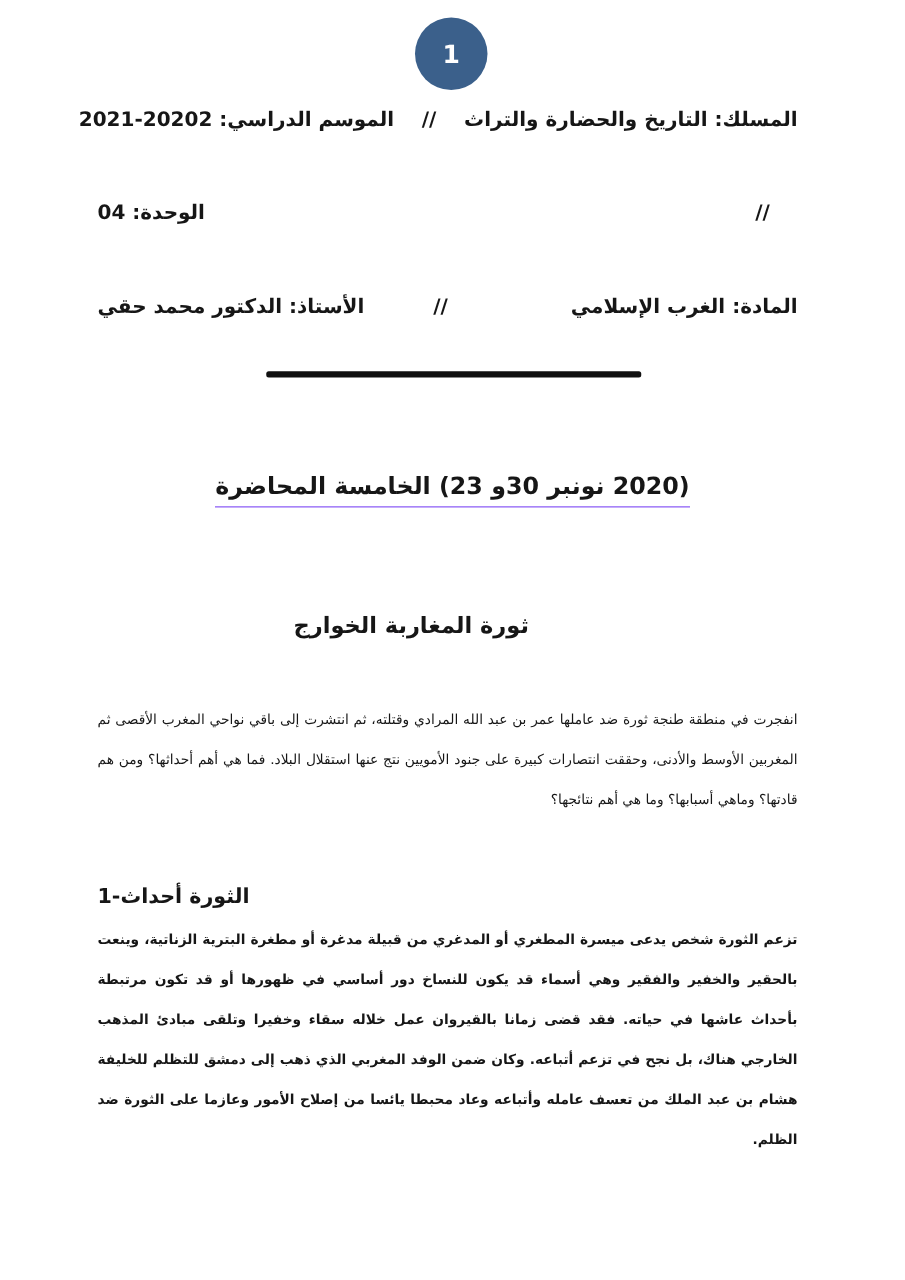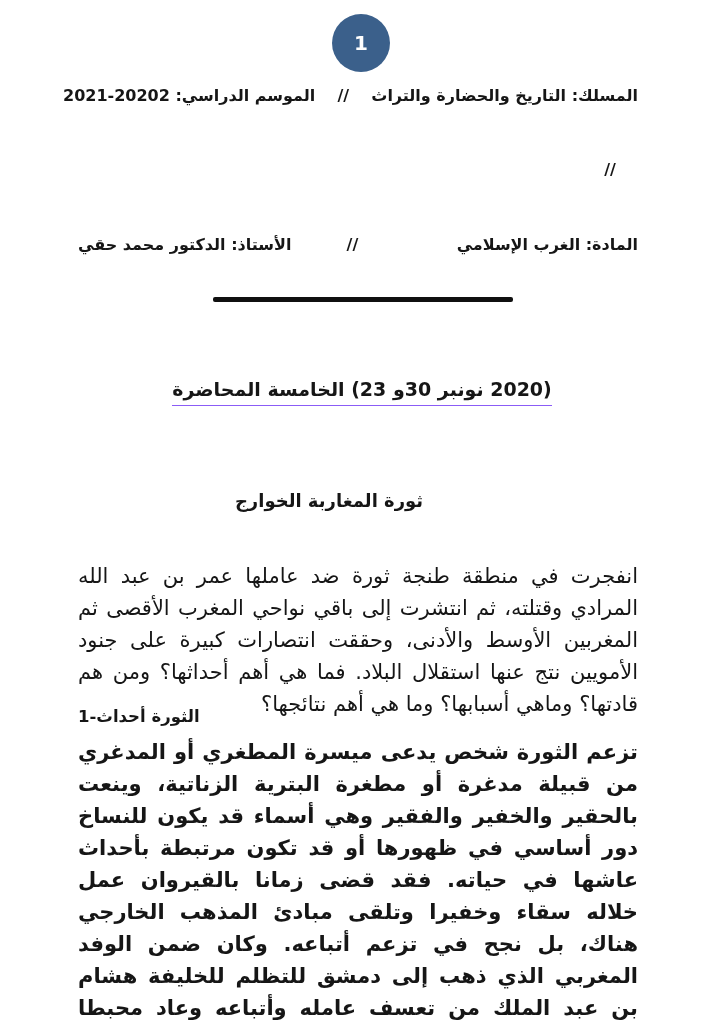--- a/index.html
+++ b/index.html
@@ -34,21 +34,21 @@
     border-bottom:1px solid #8b5cf6;padding-bottom:5px;
   }
   .tok{unicode-bidi:isolate;white-space:pre;}
   
   .subtitlewrap{position:absolute;left:0;right:0;top:490px;text-align:center;}
   .subtitlewrap .sub{position:relative;left:-55px;font-size:18px;font-weight:700;direction:rtl;unicode-bidi:isolate;margin-left:44px;}
   
   .body{
     position:absolute;left:78px;right:86px;margin:0;
     direction:rtl;text-align:justify;
-    font-size:21px;line-height:32px;
+    font-size:11px;line-height:32px;
   }
   .p1{top:560px;}
   .p2{top:736px;font-weight:bold;}
   
   .secheading{
     position:absolute;left:78px;right:86px;top:704px;
     direction:ltr;text-align:left;font-size:16.5px;font-weight:700;line-height:26px;
   }
 </style>
 </head>
@@ -59,20 +59,21 @@
   <div class="badge">1</div>
 
   <div class="hrow r1">
     <span class="c1">المسلك: التاريخ والحضارة والتراث</span>
     <span class="sep">//</span>
     <span class="c3">الموسم الدراسي: 20202-2021</span>
   </div>
 
   <div class="hrow r2">
     <span class="sep">//</span>
+    <span class="c3">الوحدة: 04</span>
   </div>
 
   <div class="hrow r3">
     <span class="c1">المادة: الغرب الإسلامي</span>
     <span class="sep">//</span>
     <span class="c3">الأستاذ: الدكتور محمد حقي</span>
   </div>
 
   <div class="divider"></div>
 

